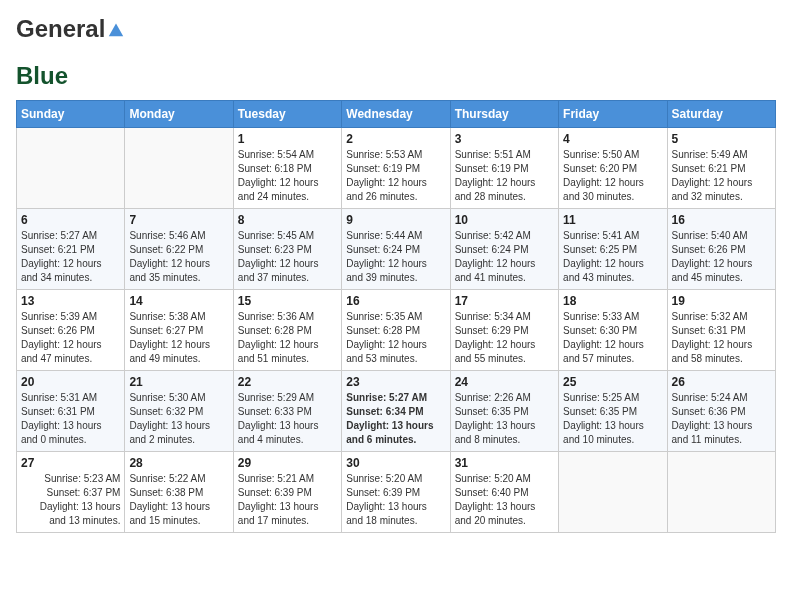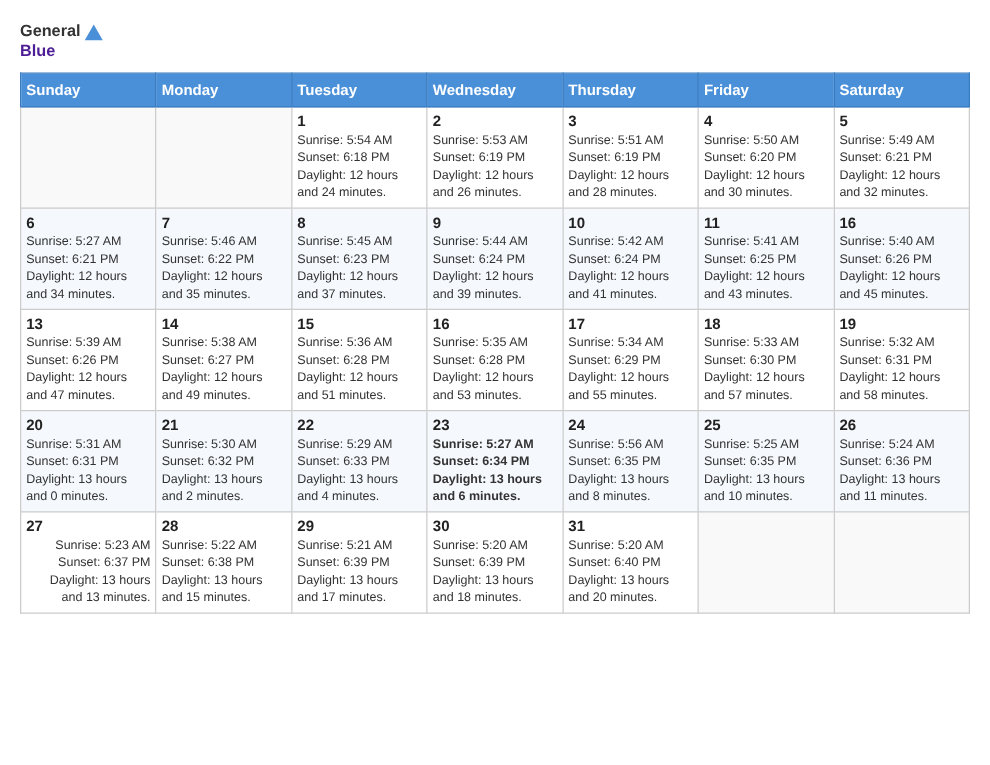--- a/index.html
+++ b/index.html
@@ -15,26 +15,26 @@
       align-items: flex-start;
       justify-content: space-between;
       margin-bottom: 10px;
     }
     .logo {
       display: flex;
       align-items: center;
       gap: 2px;
     }
     .logo-text {
-      font-size: 13px;
+      font-size: 24px;
       font-weight: bold;
       line-height: 1.1;
     }
     .logo-general { color: #333; }
-    .logo-blue { color: #4c1d95; }
+    .logo-blue { color: #14532d; margin-top: 21px; }
     .logo-icon {
       width: 18px;
       height: 18px;
       margin-left: 2px;
     }
     .title-area {
       text-align: right;
     }
     .month-title {
       font-size: 36px;
@@ -259,21 +259,21 @@
 Daylight: 13 hours and 4 minutes.</div>
         </td>
         <td>
           <div class="day-number">23</div>
           <div class="day-detail" style="white-space: pre-line; font-weight: bold;">Sunrise: 5:27 AM
 Sunset: 6:34 PM
 Daylight: 13 hours and 6 minutes.</div>
         </td>
         <td>
           <div class="day-number">24</div>
-          <div class="day-detail" style="white-space: pre-line;">Sunrise: 5:56 AM
+          <div class="day-detail" style="white-space: pre-line;">Sunrise: 2:26 AM
 Sunset: 6:35 PM
 Daylight: 13 hours and 8 minutes.</div>
         </td>
         <td>
           <div class="day-number">25</div>
           <div class="day-detail" style="white-space: pre-line;">Sunrise: 5:25 AM
 Sunset: 6:35 PM
 Daylight: 13 hours and 10 minutes.</div>
         </td>
         <td>

